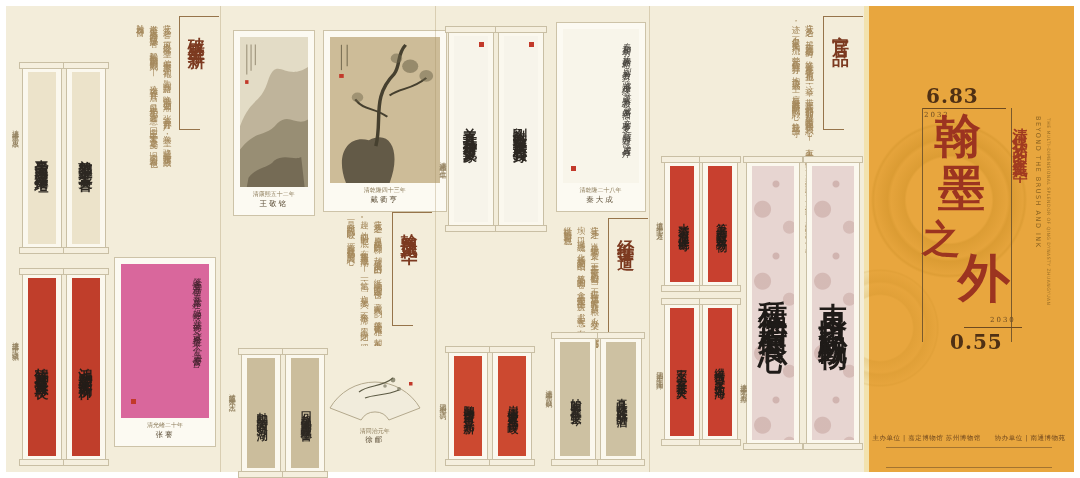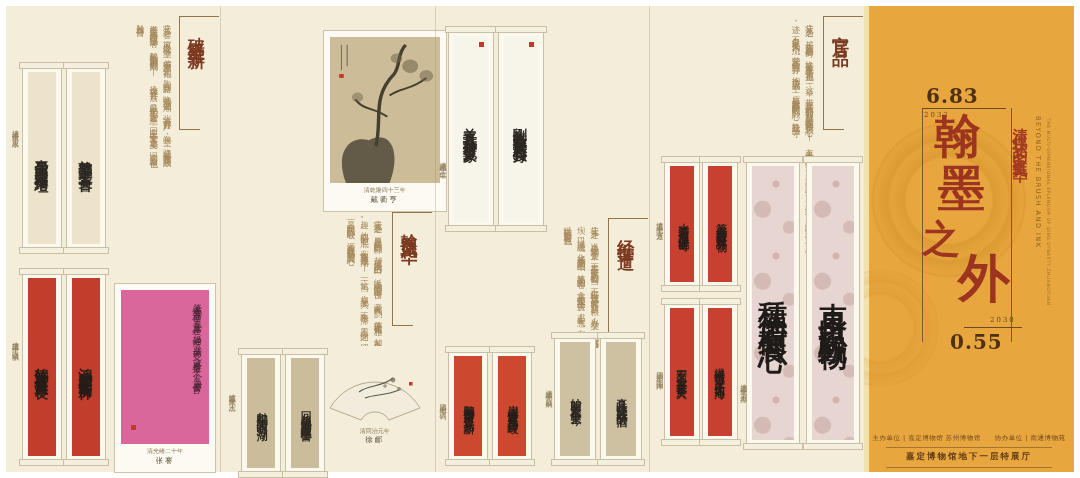--- a/index.html
+++ b/index.html
@@ -97,33 +97,50 @@
               <span class="callig" style="font-size:14px;color:#241d18">鶴算有喜籌添長</span>
             </div>
      </div>
      <div class="scroll red1" style="left:60px;top:262px;width:38px;height:196px">
        <div class="paper">
               <span class="callig" style="font-size:14px;color:#241d18">鴻案相莊耆所仰</span>
             </div>
      </div>
      <div class="capv" style="left:4px;top:330px">清光绪二十一年 骆成骧</div>
 
-     <div class="framep" style="left:108px;top:277px;width:102px;height:190px">
+     <div class="framep" style="left:108px;top:251px;width:102px;height:190px">
        <div class="art">
          <div class="letter pinkpaper">隆冬雨雪连朝 春意先还 一纸驰候 恭请钧安 诸希珍摄 不宣 弟謇顿首</div>
          <div class="seal" style="left:10px;bottom:14px"></div>
        </div>
        <div class="fcap">
          <div class="d">清光绪二十年</div>
          <div class="n">张謇</div>
        </div>
      </div>
    </div>
 
    <div class="sec">
+     <div class="framep" style="left:12px;top:24px;width:82px;height:186px">
+       <div class="art" style="background:#e3dcc6">
+         <svg width="100%" height="100%" viewBox="0 0 80 160" preserveAspectRatio="none">
+           <path d="M0,95 C14,62 24,74 34,44 C44,20 54,48 80,32 L80,160 L0,160 Z" fill="#b3a78c" opacity=".75"></path>
+           <path d="M0,120 C18,98 30,108 44,92 C58,80 66,96 80,88 L80,160 L0,160 Z" fill="#8f846a" opacity=".8"></path>
+           <path d="M10,150 C20,138 34,140 40,132 C52,124 64,132 72,128 L76,160 L8,160 Z" fill="#6e6550" opacity=".85"></path>
+           <line x1="8" y1="8" x2="8" y2="40" stroke="#8c8268" stroke-width="1"></line>
+           <line x1="13" y1="8" x2="13" y2="36" stroke="#8c8268" stroke-width="1"></line>
+           <line x1="18" y1="8" x2="18" y2="30" stroke="#8c8268" stroke-width="1"></line>
+           <rect x="6" y="46" width="4" height="4" fill="#c2392a"></rect>
+         </svg>
+       </div>
+       <div class="fcap">
+         <div class="d">清康熙五十二年</div>
+         <div class="n">王敬铭</div>
+       </div>
+     </div>
 
      <div class="framep" style="left:102px;top:24px;width:124px;height:182px">
        <div class="art" style="background:#cdbc98">
          <svg width="100%" height="100%" viewBox="0 0 96 150" preserveAspectRatio="none">
            <path d="M14,150 C4,120 16,100 34,106 C54,94 62,120 52,150 Z" fill="#584f3e" opacity=".9"></path>
            <path d="M40,112 C46,84 36,62 56,38 C62,28 58,18 66,8" fill="none" stroke="#46402f" stroke-width="3"></path>
            <path d="M52,60 C62,52 72,54 84,42 M50,82 C38,72 30,76 22,64" fill="none" stroke="#46402f" stroke-width="2"></path>
            <circle cx="70" cy="30" r="7" fill="#6a6147" opacity=".55"></circle>
            <circle cx="84" cy="40" r="6" fill="#6a6147" opacity=".5"></circle>
            <circle cx="58" cy="22" r="5" fill="#6a6147" opacity=".5"></circle>
@@ -178,20 +195,30 @@
             </div>
      </div>
      <div class="scroll white" style="left:62px;top:20px;width:44px;height:204px">
        <div class="paper">
               <span class="callig" style="font-size:14px">劉略班藝虙志荀錄</span>
          <div class="seal" style="right:4px;top:6px"></div>
             </div>
      </div>
      <div class="capv" style="left:2px;top:150px">清光绪三年 王仁堪</div>
 
+     <div class="framep" style="left:120px;top:16px;width:90px;height:190px">
+       <div class="art">
+         <div class="letter whitepaper">春和景明 执事如晤 别来数月 驰系殊深 前承惠教 感佩无似 专此奉复 顺颂时祺 大成再拜</div>
+         <div class="seal" style="left:8px;bottom:12px"></div>
+       </div>
+       <div class="fcap">
+         <div class="d">清乾隆二十八年</div>
+         <div class="n">秦大成</div>
+       </div>
+     </div>
 
      <div class="hdr" style="right:6px;top:212px;height:104px">经世守道</div>
      <div class="para" style="right:48px;top:214px;height:128px;width:150px">状元之才，岂止于锦绣文章？更在于安顿民心的担当。王仁堪在镇江旱灾时开仓放粮、兴办义学，把学问从书斋搬上堤坝；口浚塘疏，化成救荒的图纸，笔墨的图卷，拿来安顿民生疾苦。书生意气，在青灯黄卷之外，写出经世的担当与底色。</div>
 
      <div class="scroll red2" style="left:12px;top:340px;width:38px;height:118px">
        <div class="paper">
               <span class="callig" style="font-size:11px;color:#241d18">鵬濤浴日景光新</span>
             </div>
      </div>
      <div class="scroll red2" style="left:56px;top:340px;width:38px;height:118px">
@@ -274,18 +301,17 @@
     <div class="vsub" style="left:146px;top:110px;height:205px">清代状元的多维风华</div>
     <div class="ven" style="left:170px;top:110px;height:210px;font-size:6.5px;letter-spacing:1.5px">BEYOND THE BRUSH AND INK</div>
     <div class="ven" style="left:182px;top:112px;height:212px;font-size:4.5px;letter-spacing:.5px;opacity:.8">THE MULTI-DIMENSIONAL SPLENDOR OF QING DYNASTY ZHUANGYUAN</div>
 
     <div class="pyear" style="left:126px;top:310px">2030</div>
     <div class="prule" style="left:100px;top:321px;width:58px"></div>
     <div class="pdate" style="left:86px;top:324px">0.55</div>
 
     <div class="orgline" style="top:428px"><span>主办单位 | </span><span>嘉定博物馆 苏州博物馆</span><span>　　协办单位 | </span><span>南通博物苑</span></div>
     <div class="hline" style="top:441px"></div>
-    <div class="venue" style="top:445px">嘉定博物馆地下一层特展厅</div>
     <div class="hline" style="top:461px"></div>
   </div>
 
  </div>
 </div>
 
 </body></html>

